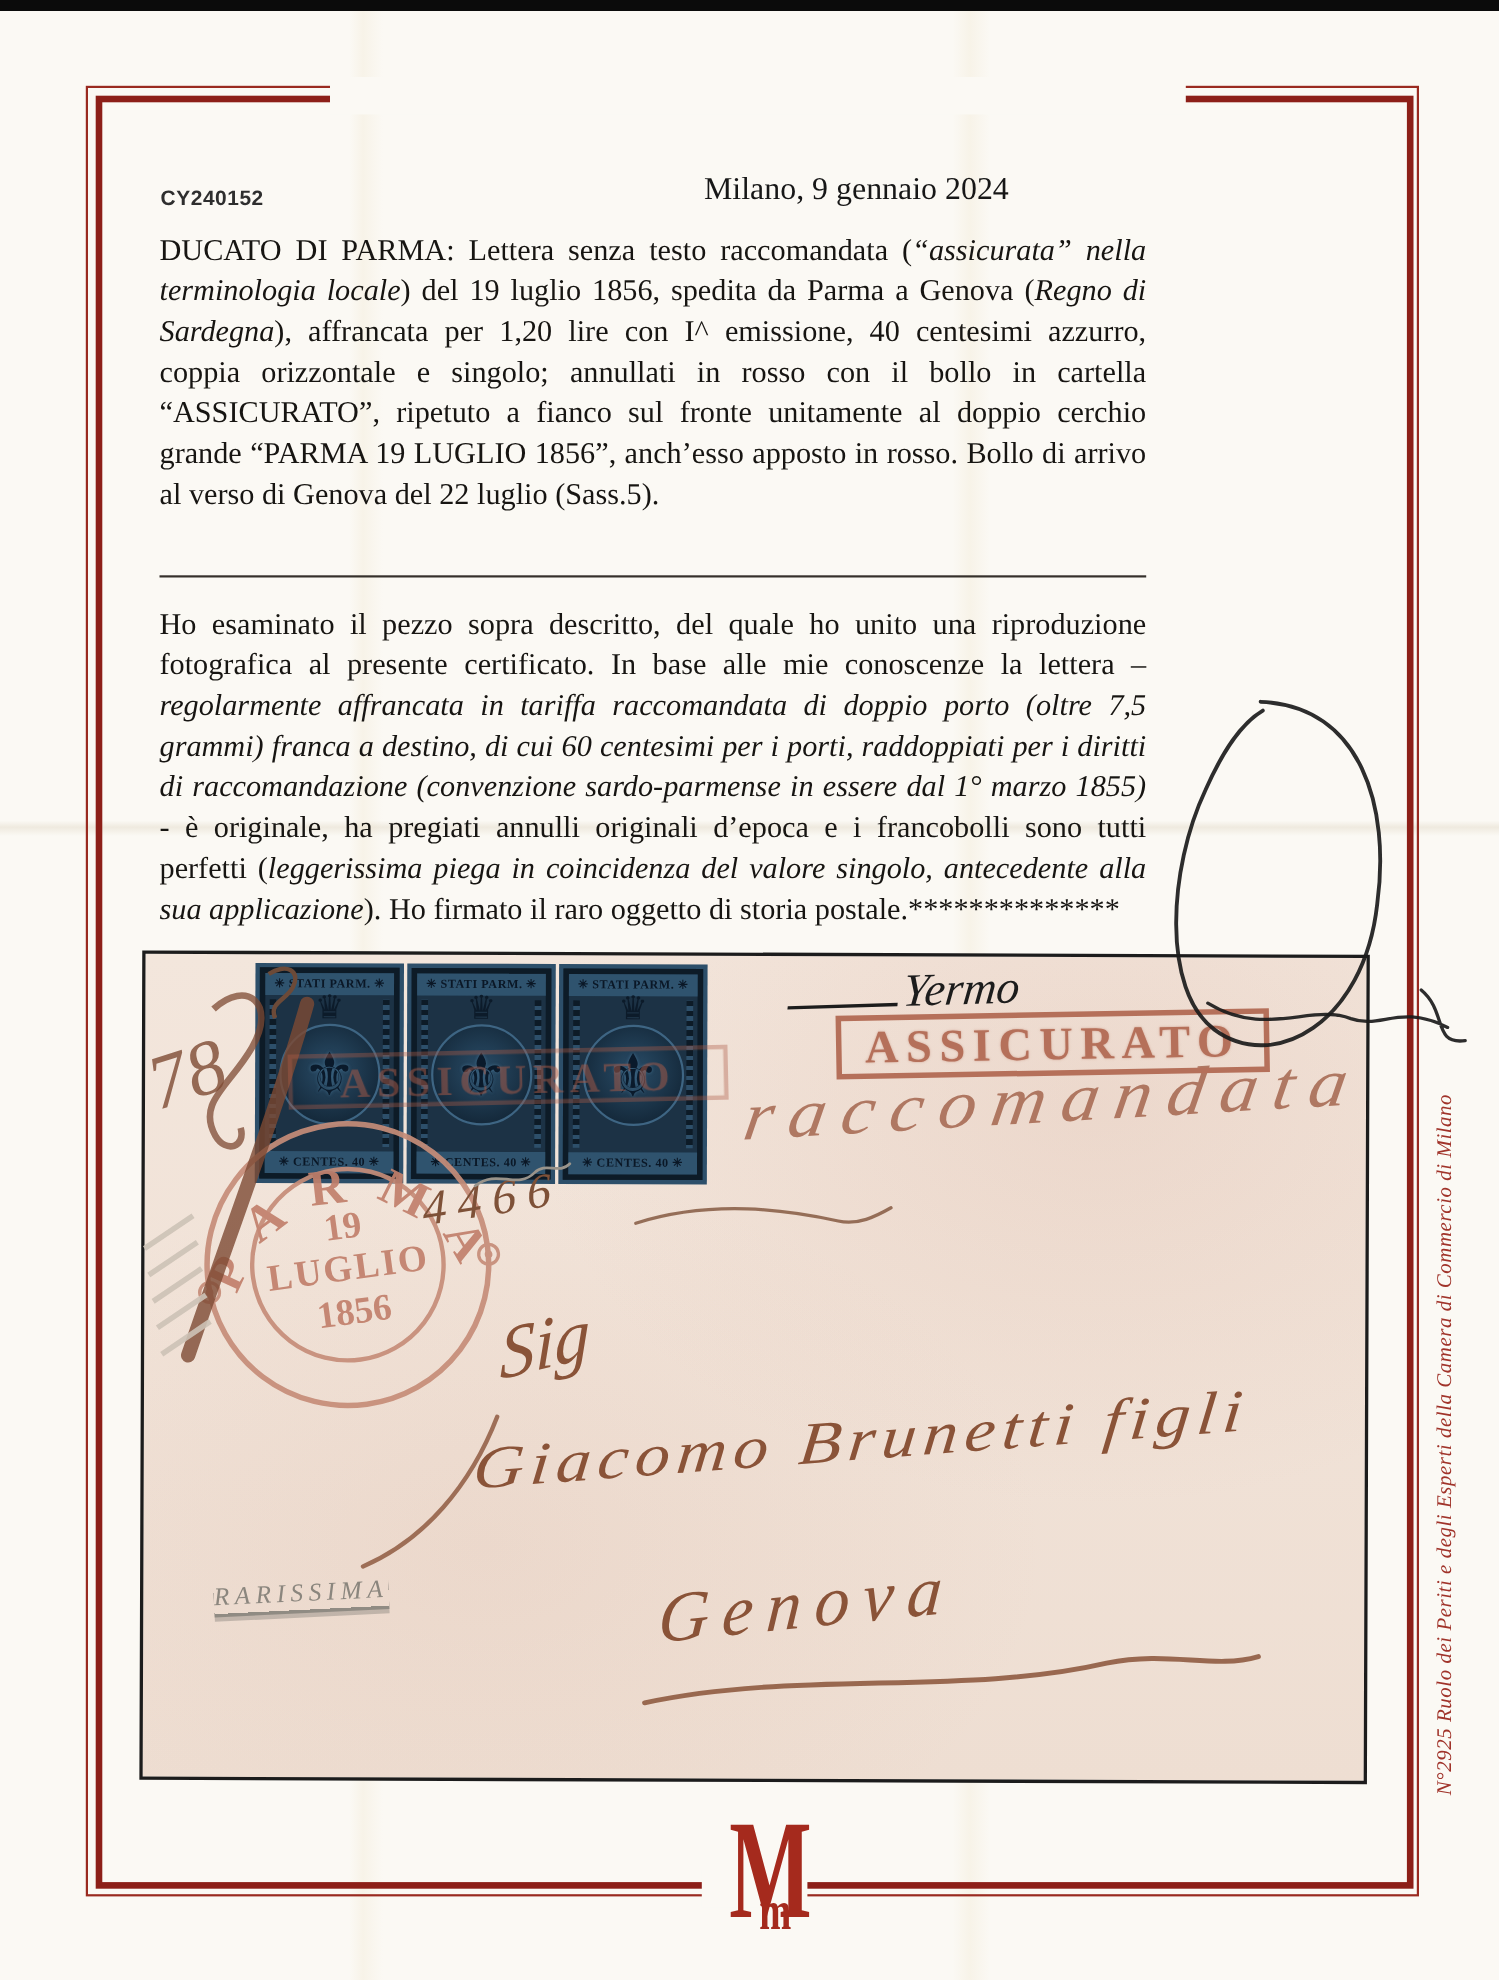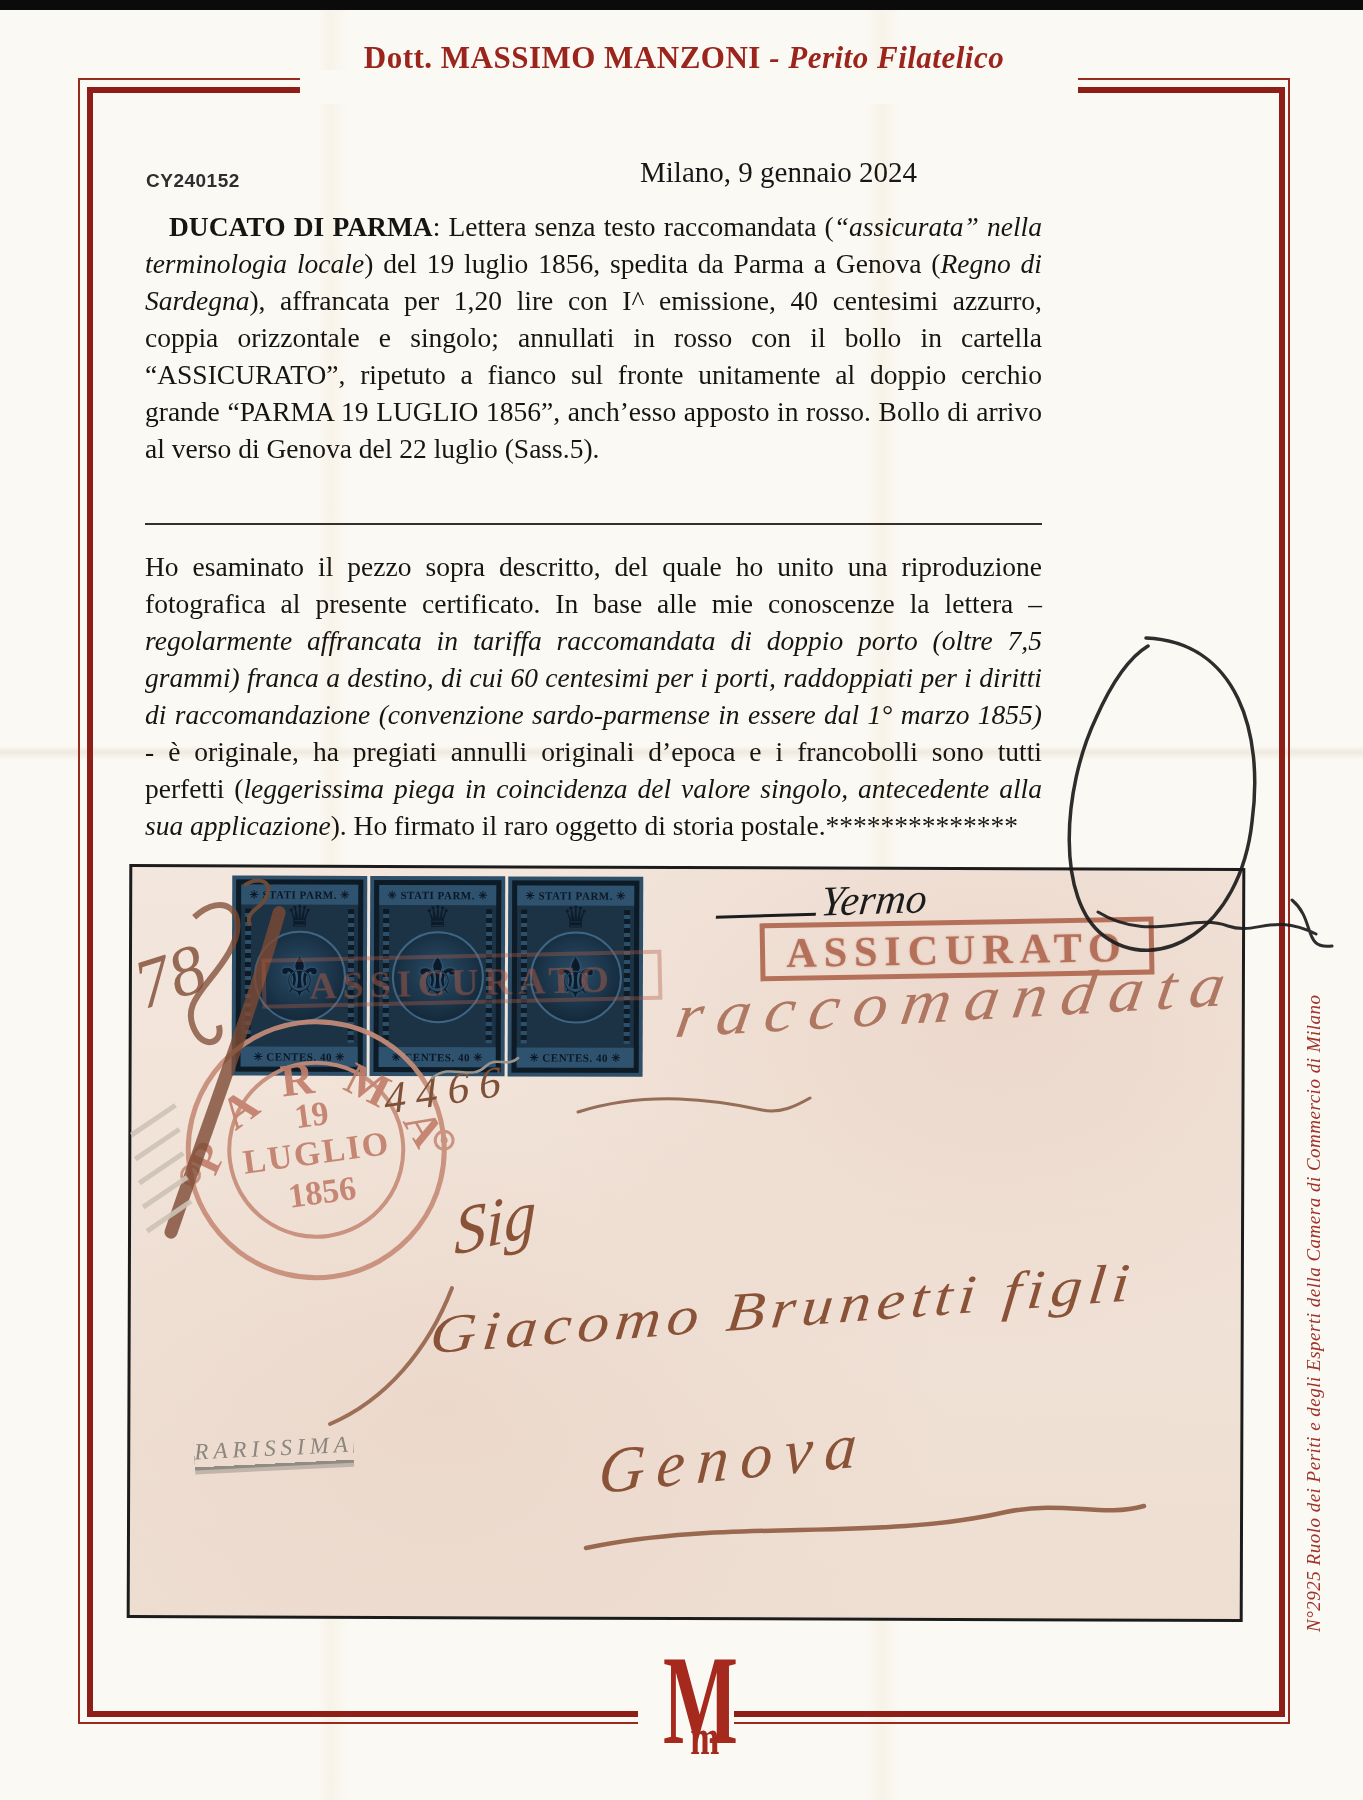--- a/index.html
+++ b/index.html
@@ -15,21 +15,21 @@
   .frame-inner{position:absolute;left:87px;top:87px;width:1186px;height:1618px;border:6px solid #8d1f18;z-index:1;}
   .patch{position:absolute;background:#fbf9f4;z-index:2;}
   .hdr{position:absolute;left:80px;top:40px;width:1208px;text-align:center;z-index:5;}
   .hdr-name{font-size:31px;font-weight:bold;color:#9b241c;letter-spacing:.5px;}
   .hdr-name .qual{font-style:italic;}
   .hdr-contact{font-size:23px;color:#9b241c;margin-top:7px;}
   .cert-no{position:absolute;left:146px;top:170px;font-family:"Liberation Sans",sans-serif;font-weight:bold;
     font-size:19px;color:#2e2e2e;letter-spacing:.5px;z-index:5;}
   .dateline{position:absolute;left:640px;top:156px;width:402px;text-align:left;font-size:29px;color:#171717;z-index:5;}
   .para{position:absolute;left:145px;width:897px;text-align:justify;font-size:27.5px;line-height:37px;color:#171512;z-index:5;}
-  .para .b{font-weight:bold;margin-left:24px;} .para .i{font-style:italic;} .b{font-weight:bold;} .i{font-style:italic;}
+  .para .b{font-weight:normal;} .para .i{font-style:italic;} .b{font-weight:bold;} .i{font-style:italic;}
   .rule{position:absolute;left:145px;top:523px;width:897px;height:2px;background:#35302b;z-index:5;}
   .photo{position:absolute;left:128px;top:866px;width:1110px;height:748px;border:3px solid #1c1c1c;
     transform:rotate(.2deg);z-index:3;
     background:
       radial-gradient(ellipse at 78% 18%, rgba(208,158,138,.18), rgba(0,0,0,0) 42%),
       radial-gradient(ellipse at 28% 72%, rgba(212,168,148,.14), rgba(0,0,0,0) 45%),
       linear-gradient(#f3e6dc,#eeded2);}
   .stamps{position:absolute;left:100px;top:8px;display:flex;gap:3px;z-index:3;}
   .stamp{width:135px;height:200px;background:#2d4f6a;padding:4px;box-sizing:border-box;position:relative;}
   .stamp-inner{width:100%;height:100%;background:#1c3245;border:5px solid #0d1b27;box-sizing:border-box;
@@ -82,21 +82,20 @@
 
 <div class="page">
   <div class="topbar"></div>
 
   <div class="frame-outer"></div>
   <div class="frame-inner"></div>
   <div class="patch" style="left:300px;top:70px;width:778px;height:34px;"></div>
   <div class="patch" style="left:638px;top:1700px;width:96px;height:34px;"></div>
 
   <div class="hdr">
-    <div class="hdr-name"><span>Dott. MASSIMO MANZONI</span><span class="qual"> - Perito Filatelico</span></div>
   </div>
 
   <div class="cert-no">CY240152</div>
   <div class="dateline">Milano, 9 gennaio 2024</div>
 
   <div class="para" style="top:208px;"><span class="b">DUCATO DI PARMA</span><span>: Lettera senza testo raccomandata (</span><span class="i">“assicurata” nella terminologia locale</span><span>) del 19 luglio 1856, spedita da Parma a Genova (</span><span class="i">Regno di Sardegna</span><span>), affrancata per 1,20 lire con I^ emissione, 40 centesimi azzurro, coppia orizzontale e singolo; annullati in rosso con il bollo in cartella “ASSICURATO”, ripetuto a fianco sul fronte unitamente al doppio cerchio grande “PARMA 19 LUGLIO 1856”, anch’esso apposto in rosso. Bollo di arrivo al verso di Genova del 22 luglio (Sass.5).</span></div>
   <div class="rule"></div>
   <div class="para" style="top:548px;"><span>Ho esaminato il pezzo sopra descritto, del quale ho unito una riproduzione fotografica al presente certificato. In base alle mie conoscenze la lettera – </span><span class="i">regolarmente affrancata in tariffa raccomandata di doppio porto (oltre 7,5 grammi) franca a destino, di cui 60 centesimi per i porti, raddoppiati per i diritti di raccomandazione (convenzione sardo-parmense in essere dal 1° marzo 1855)</span><span> - è originale, ha pregiati annulli originali d’epoca e i francobolli sono tutti perfetti (</span><span class="i">leggerissima piega in coincidenza del valore singolo, antecedente alla sua applicazione</span><span>). Ho firmato il raro oggetto di storia postale.**************</span></div>
 
   <div class="photo">

